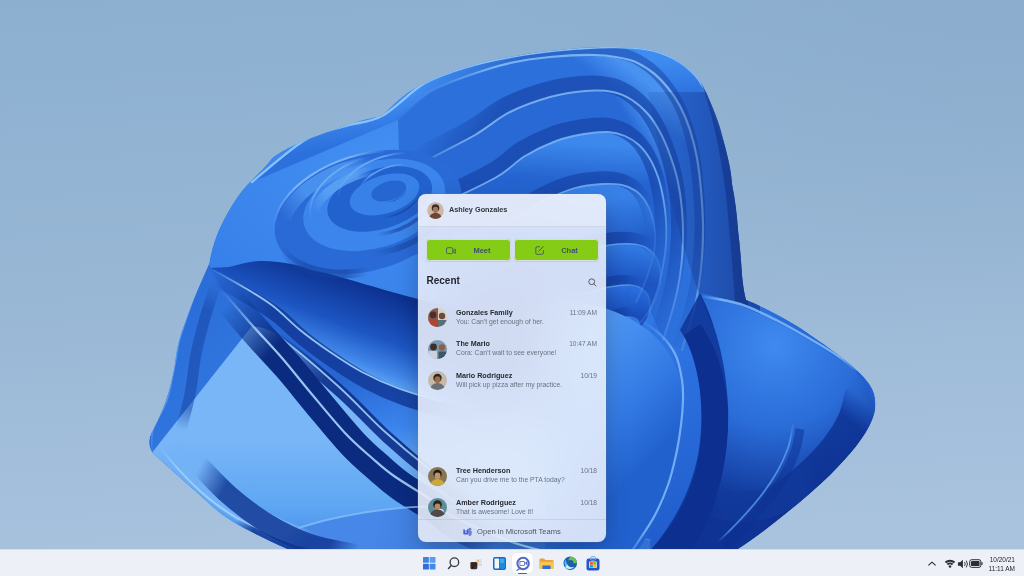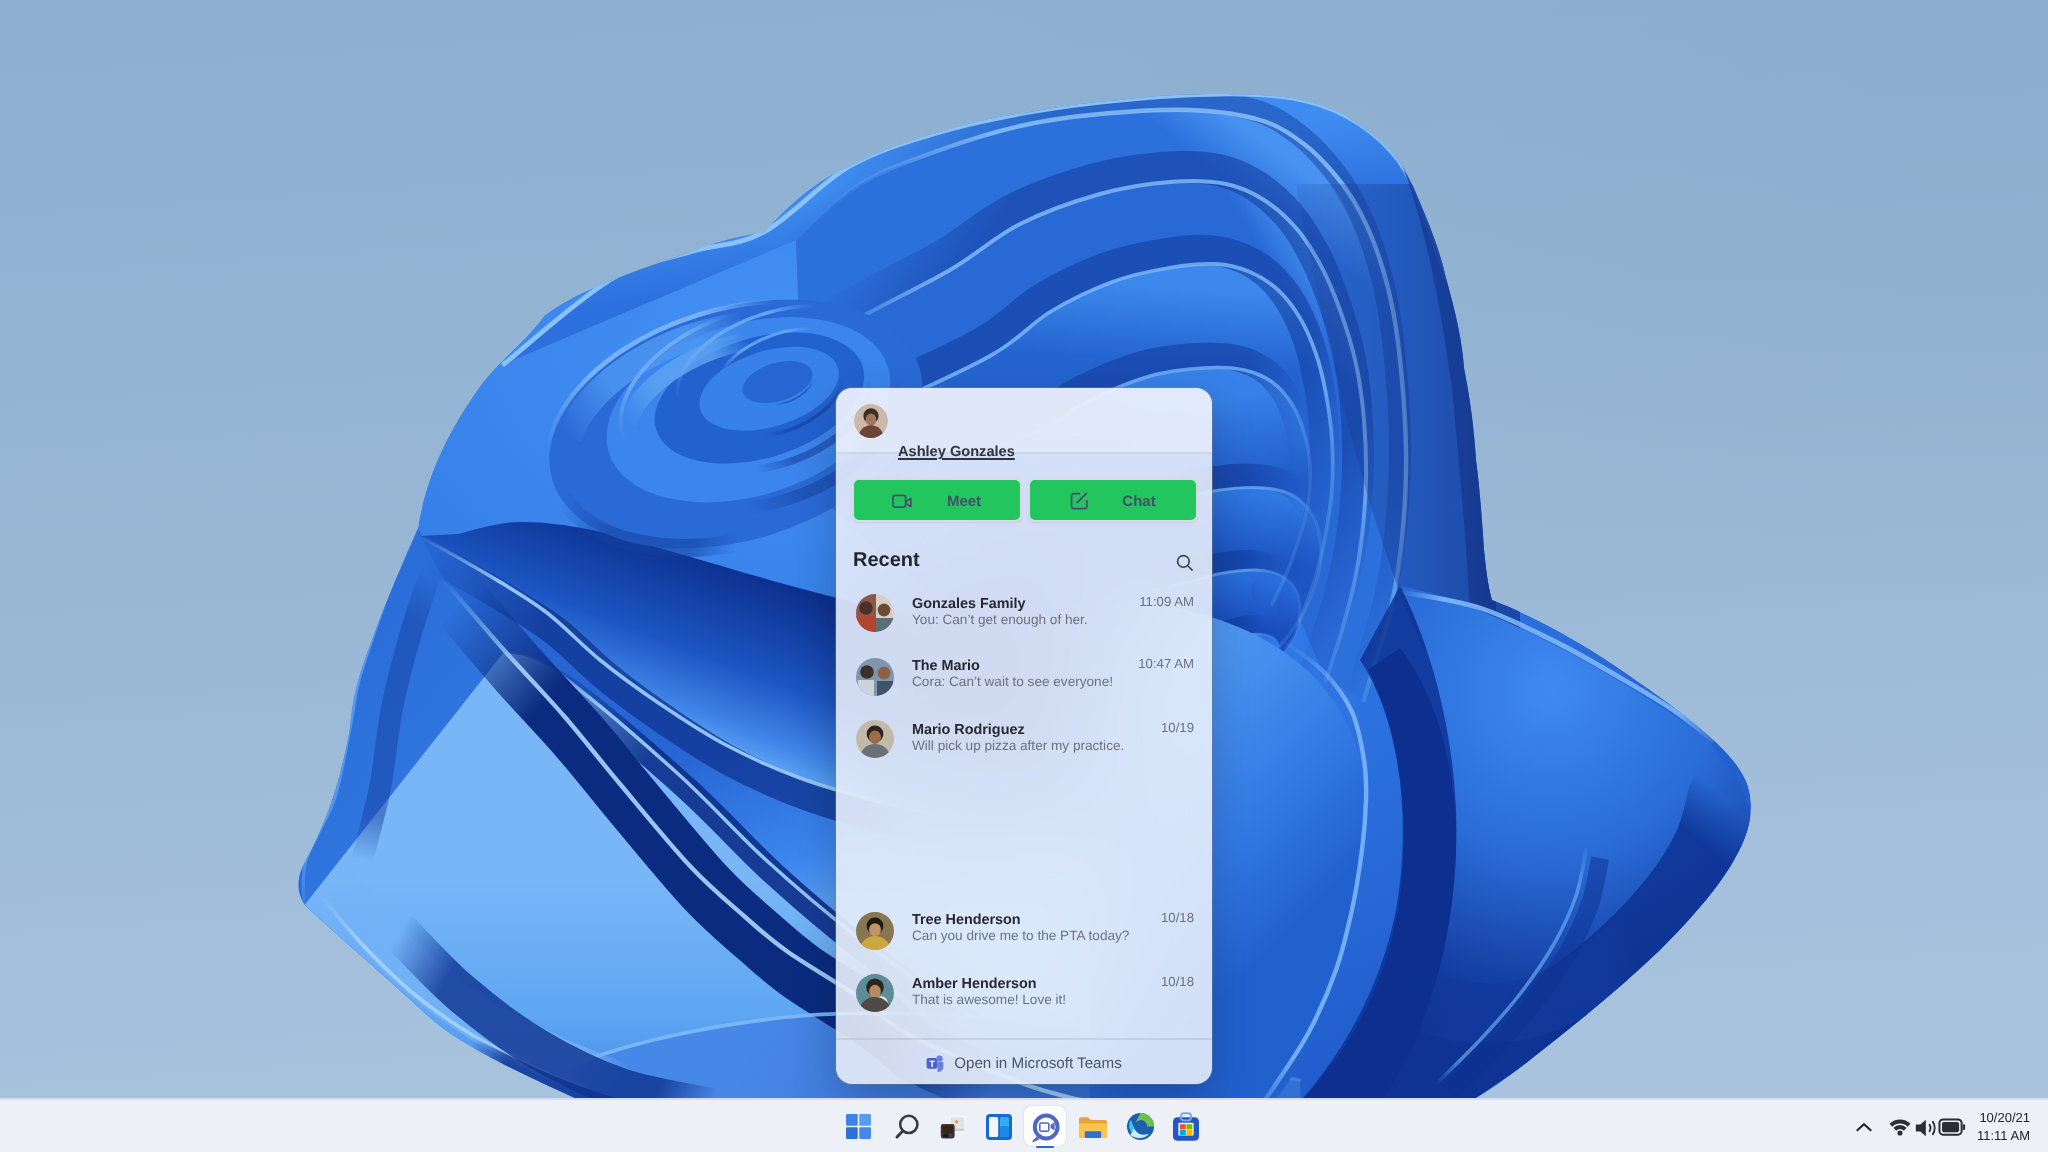--- a/index.html
+++ b/index.html
@@ -7,29 +7,29 @@
   #wall{position:absolute;left:0;top:0;}
   
   #panel{position:absolute;left:418px;top:194px;width:188px;height:348px;
     border-radius:8px;background:rgba(247,248,253,0.83);
     backdrop-filter:blur(30px) saturate(1.1);
     box-shadow:0 8px 22px rgba(0,0,0,0.22), 0 0 0 0.5px rgba(130,140,160,0.45);
     overflow:hidden;}
   #phead{position:absolute;left:0;top:0;right:0;height:31.5px;
     background:rgba(255,255,255,0.28);border-bottom:1px solid rgba(90,100,130,0.13);}
   #phead .av{position:absolute;left:8.5px;top:7.5px;width:17px;height:17px;border-radius:50%;overflow:hidden;}
-  #phead .nm{position:absolute;left:31px;top:27px;font-size:7.3px;font-weight:bold;color:#30343c;text-decoration:underline;}
-  .btn{position:absolute;top:45px;width:83px;height:20px;background:#22c55e;
+  #phead .nm{position:absolute;left:31px;top:11px;font-size:7.3px;font-weight:bold;color:#30343c;}
+  .btn{position:absolute;top:45px;width:83px;height:20px;background:#84cc16;
     border:0.6px solid #d8dbe4;border-radius:3.5px;box-shadow:0 0.5px 1px rgba(0,0,0,0.08);
     display:flex;align-items:center;justify-content:center;gap:17px;
     font-size:7.5px;font-weight:bold;color:#44506b;}
   #bmeet{left:8px;} #bchat{left:96px;}
   #recent{position:absolute;left:8.5px;top:81px;font-size:10px;font-weight:bold;color:#23262d;text-align:center;}
   #srch{position:absolute;right:9px;top:79px;}
-  .row{position:absolute;left:0;width:188px;height:31.6px;}
+  .row{position:absolute;left:0;width:188px;height:31.6px;margin-top:11px;}
   .row .av{position:absolute;left:10px;top:6px;width:19px;height:19px;border-radius:50%;overflow:hidden;}
   .row .nm{position:absolute;left:38px;top:5.5px;font-size:7.2px;font-weight:bold;color:#26292f;}
   .row .msg{position:absolute;left:38px;top:15.5px;font-size:6.8px;color:#6b7280;white-space:nowrap;}
   .row .ts{position:absolute;right:9px;top:6.5px;font-size:6.6px;color:#6b7280;}
   #pfoot{position:absolute;left:0;right:0;bottom:0;height:22px;border-top:1px solid rgba(90,100,130,0.14);
     display:flex;align-items:center;justify-content:center;gap:5px;
     font-size:7.6px;color:#4d5564;}
   
   #taskbar{position:absolute;left:0;top:549px;width:1024px;height:27px;
     background:#eef0f8;border-top:0.5px solid #d9dde8;}
@@ -570,21 +570,21 @@
         <div class="ts">10/18</div>
   </div>
   <div class="row" style="top:287.2px;">
     <div class="av"><svg width="19" height="19">
             <rect width="19" height="19" fill="#5d8d96"></rect>
             <circle cx="9.5" cy="6.6" r="4.4" fill="#2b2420"></circle>
             <ellipse cx="9.5" cy="8.6" rx="2.9" ry="3.2" fill="#b98a62"></ellipse>
             <circle cx="12.5" cy="14.5" r="3.4" fill="#e8e6e2"></circle>
             <path d="M1.5,19 a8,7.5 0 0 1 16,0 Z" fill="#4f4a46"></path>
           </svg></div>
-    <div class="nm">Amber Henderson</div>
+    <div class="nm">Amber Rodriguez</div>
         <div class="msg">That is awesome! Love it!</div>
         <div class="ts">10/18</div>
   </div>
 
   <div id="pfoot">
         <svg width="9" height="9" viewBox="0 0 9 9">
           <rect x="0.3" y="2" width="5.4" height="5.4" rx="1" fill="#4a62c9"></rect>
           <circle cx="6.8" cy="2.3" r="1.6" fill="#6b7fd7"></circle>
           <path d="M5.7,4 L8.7,4 L8.7,6.6 a2.4,2.4 0 0 1 -2.9,2.3 Z" fill="#6b7fd7"></path>
           <text x="3" y="6.3" font-size="4.6" fill="#fff" font-weight="bold" text-anchor="middle" font-family="Liberation Sans">T</text>

